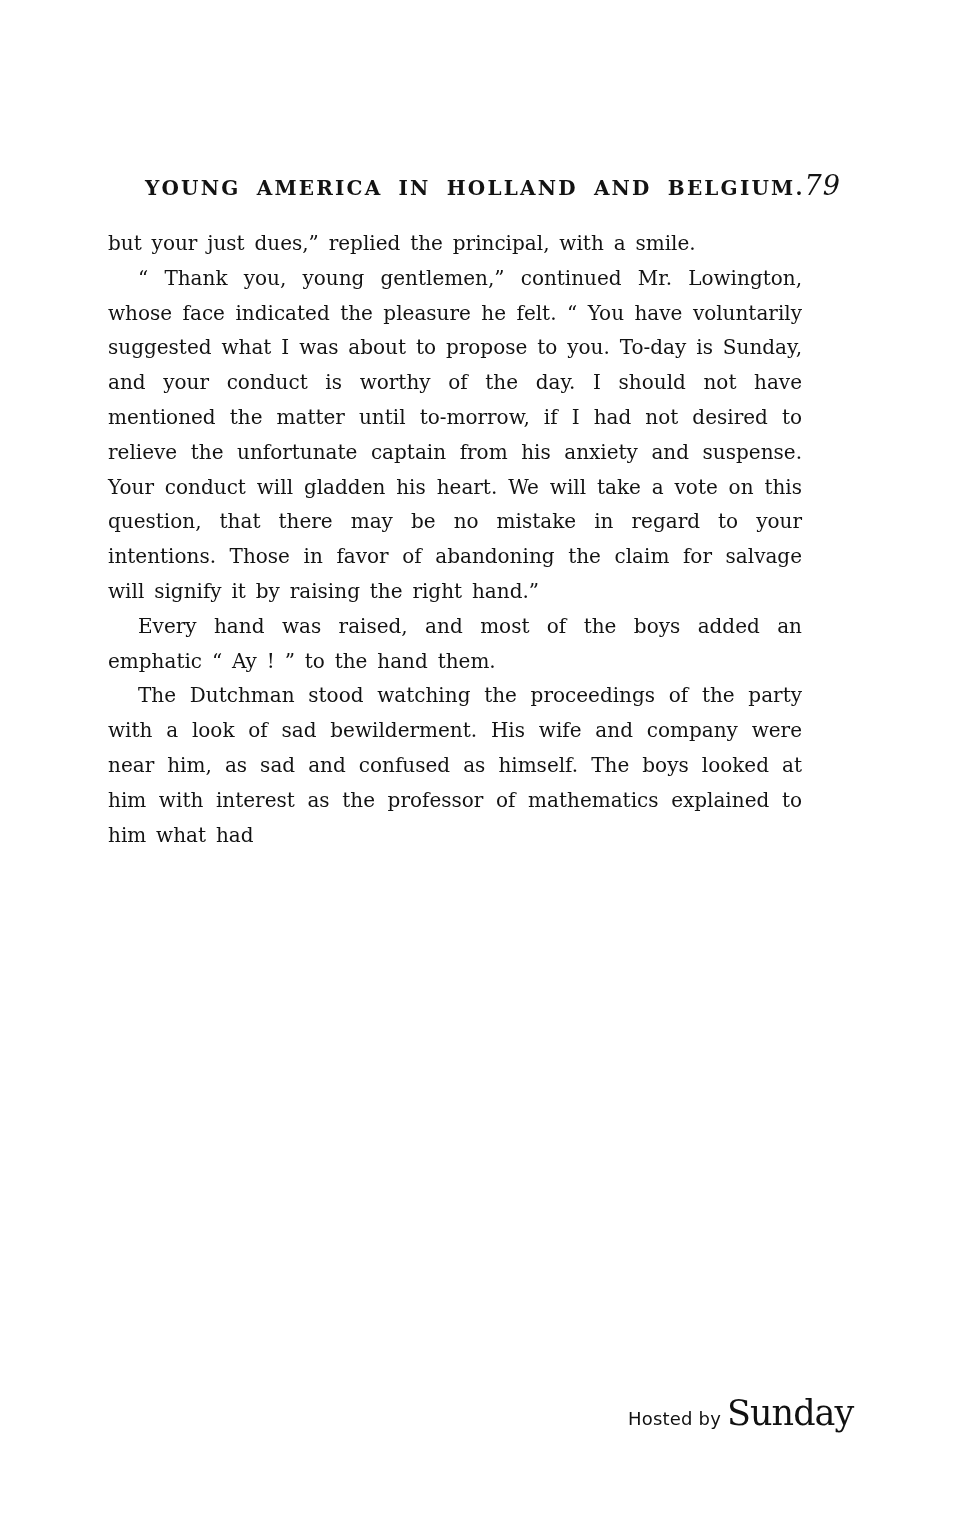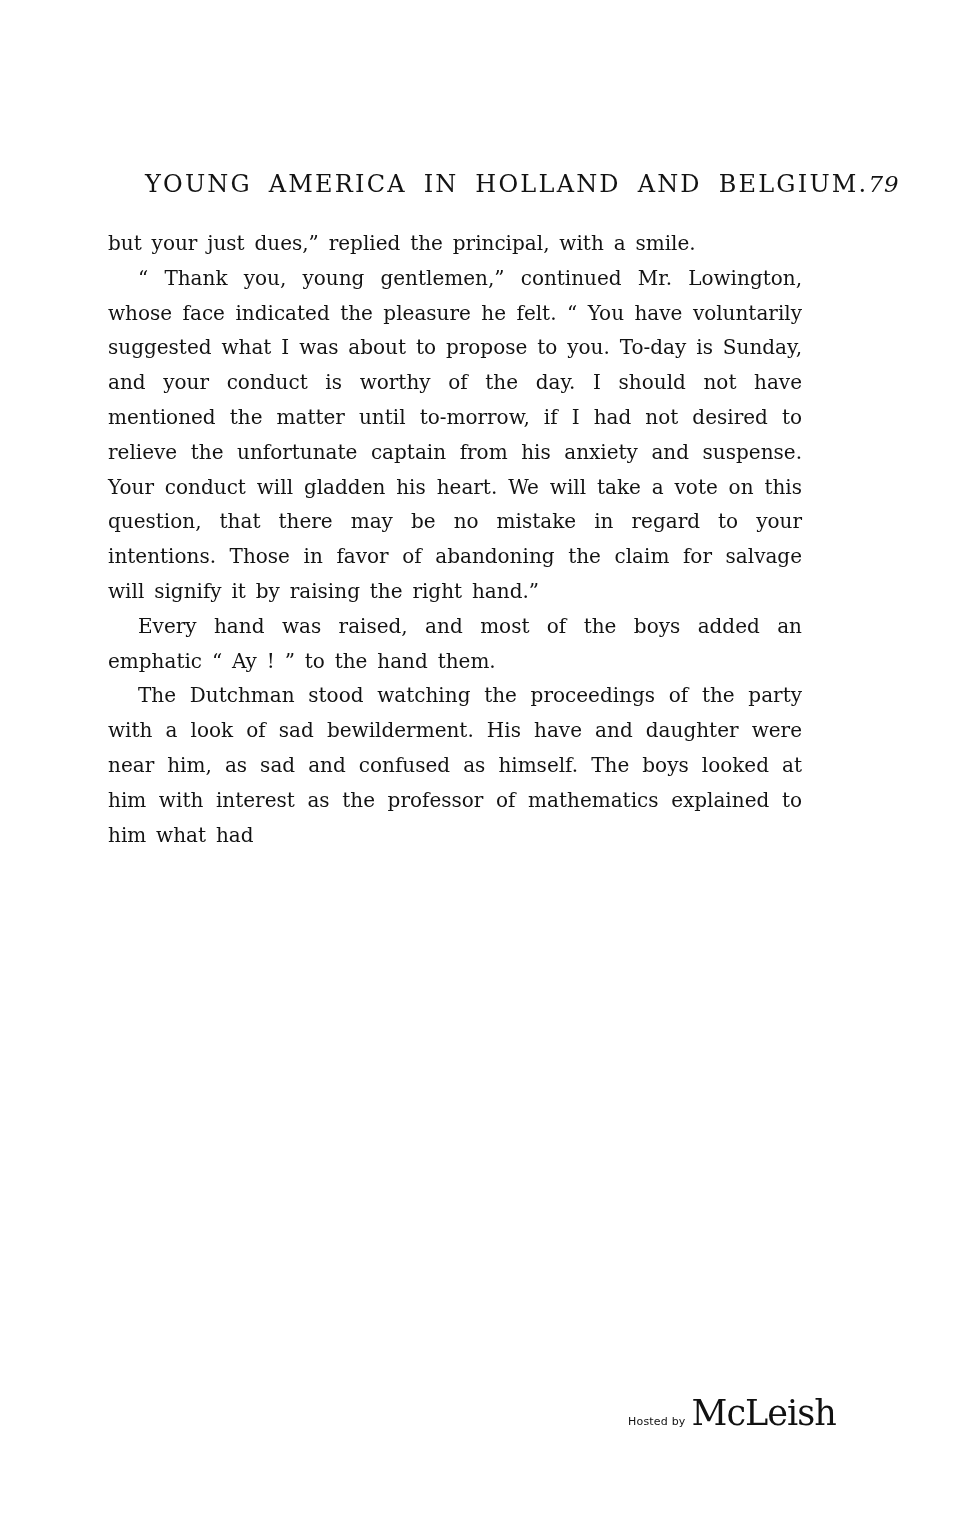--- a/index.html
+++ b/index.html
@@ -20,28 +20,28 @@
   .running-header {
     position: absolute;
     top: 170px;
     left: 145px;
     width: 652px;
     display: flex;
     justify-content: space-between;
     align-items: baseline;
   }
   .running-title {
-    font-size: 24px;
-    font-weight: normal;
+    font-size: 20px;
+    font-weight: bold;
     letter-spacing: 2.2px;
     word-spacing: 7px;
     white-space: nowrap;
   }
   .page-number {
-    font-size: 23px;
+    font-size: 27px;
     font-style: italic;
     font-weight: normal;
     letter-spacing: 1px;
   }
   .body-text {
     position: absolute;
     top: 226px;
     left: 108px;
     width: 694px;
     font-size: 20px;
@@ -60,21 +60,21 @@
   .watermark {
     position: absolute;
     top: 1396px;
     left: 628px;
     display: flex;
     align-items: baseline;
     color: #111111;
   }
   .hosted-by {
     font-family: "DejaVu Sans", sans-serif;
-    font-size: 11px;
+    font-size: 18px;
     letter-spacing: 0.2px;
   }
   .google-logo {
     font-family: "DejaVu Serif", serif;
     font-size: 35px;
     letter-spacing: -1px;
     margin-left: 6px;
     line-height: 1;
   }
 </style>
@@ -86,21 +86,21 @@
   <div class="running-header">
     <span class="running-title">YOUNG AMERICA IN HOLLAND AND BELGIUM.</span>
     <span class="page-number">79</span>
   </div>
 
   <div class="body-text">
 
   <p class="no-indent">but your just dues,” replied the principal, with a smile.</p>
       <p>“ Thank you, young gentlemen,” continued Mr. Lowington, whose face indicated the pleasure he felt. “ You have voluntarily suggested what I was about to propose to you. To-day is Sunday, and your conduct is worthy of the day. I should not have mentioned the matter until to-morrow, if I had not desired to relieve the unfortunate captain from his anxiety and suspense. Your conduct will gladden his heart. We will take a vote on this question, that there may be no mistake in regard to your intentions. Those in favor of abandoning the claim for salvage will signify it by raising the right hand.”</p>
       <p>Every hand was raised, and most of the boys added an emphatic “ Ay ! ” to the hand them.</p>
-      <p>The Dutchman stood watching the proceedings of the party with a look of sad bewilderment. His have and daughter were near him, as sad and confused as himself. The boys looked at him with interest as the professor of mathematics explained to him what had</p>
+      <p>The Dutchman stood watching the proceedings of the party with a look of sad bewilderment. His wife and company were near him, as sad and confused as himself. The boys looked at him with interest as the professor of mathematics explained to him what had</p>
     </div>
 
   <div class="watermark">
     <span class="hosted-by">Hosted by</span>
-    <span class="google-logo">McLeish</span>
+    <span class="google-logo">Sunday</span>
   </div>
 
 </div>
 
 </body></html>

